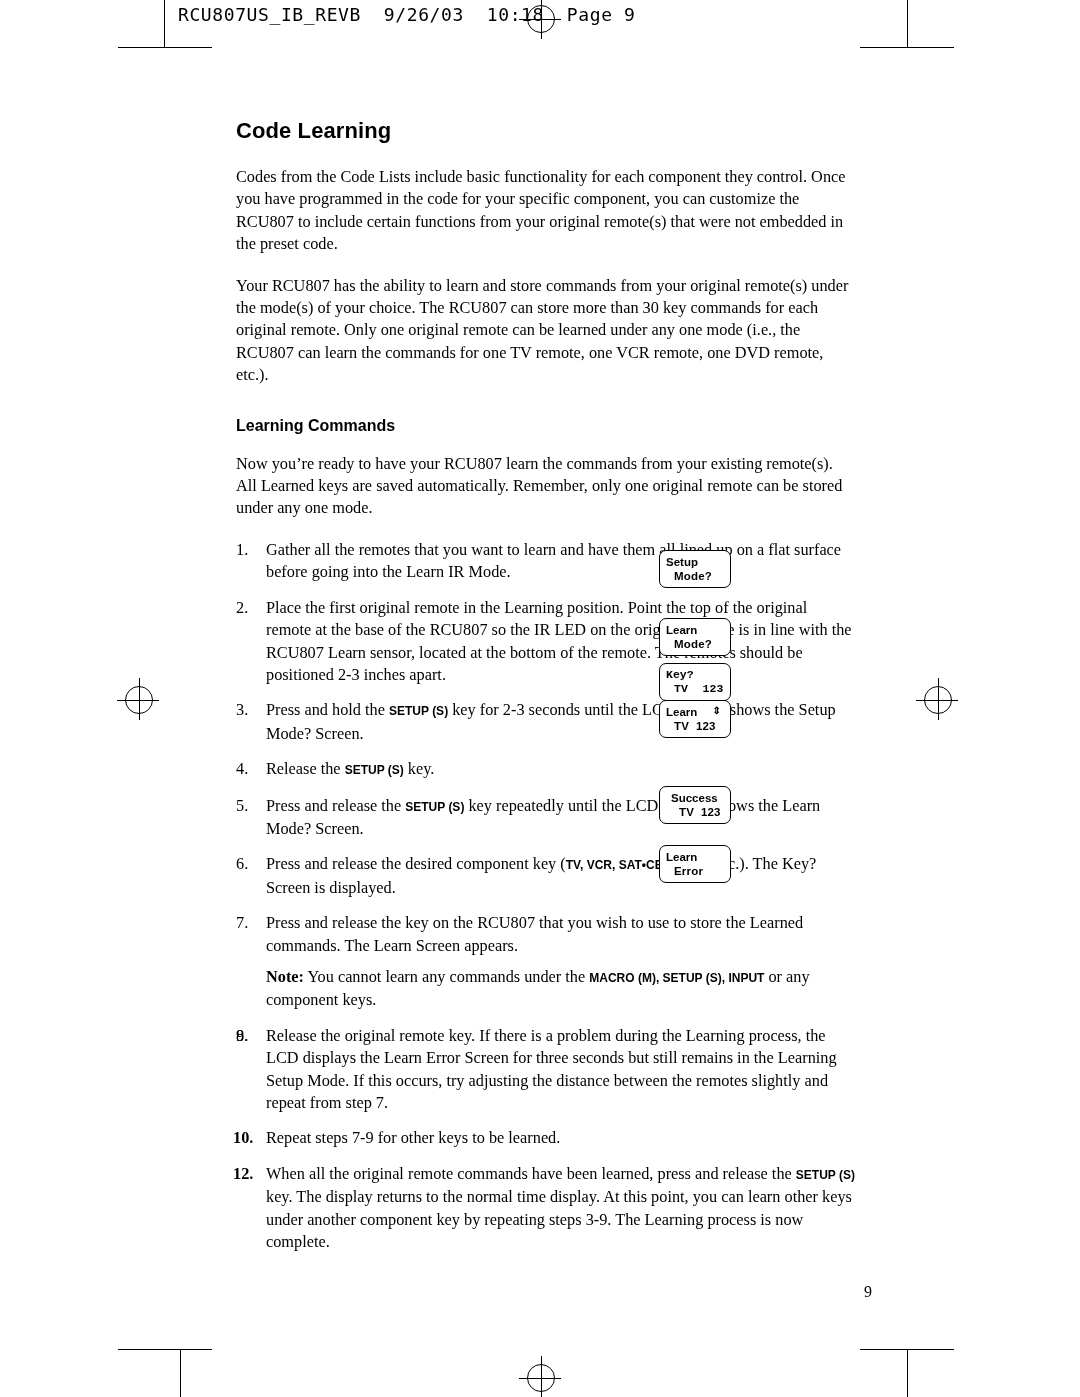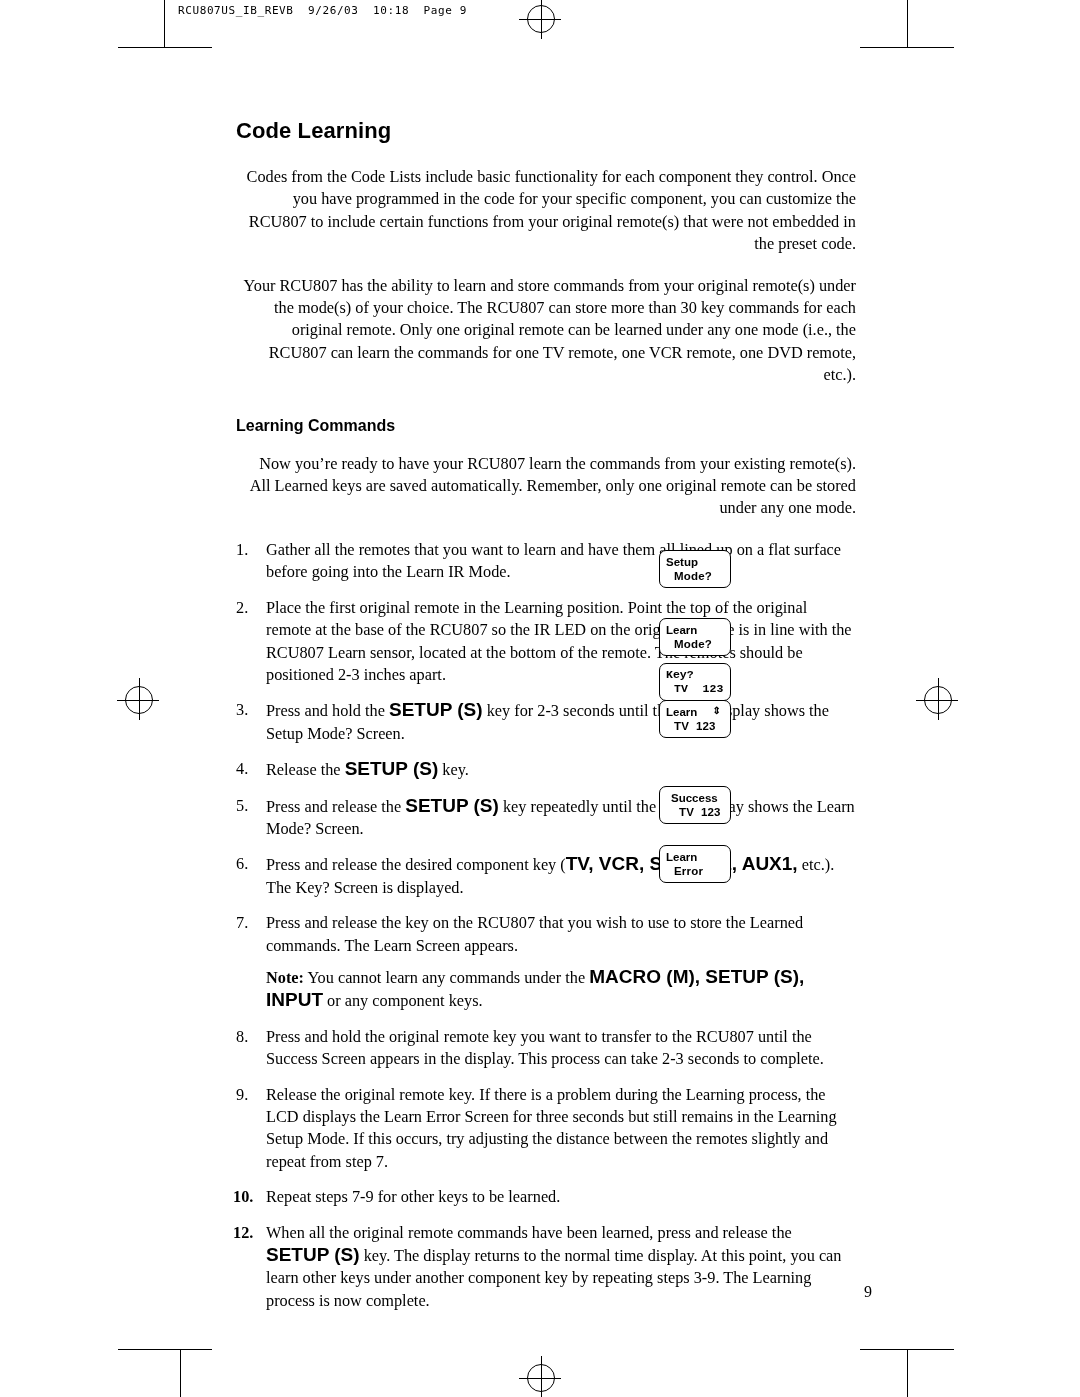--- a/index.html
+++ b/index.html
@@ -47,21 +47,21 @@
     width: 42px;
     margin-top: -0.5px;
   }
 
   
   .slug {
     position: absolute;
     left: 178px;
     top: 4px;
     font-family: "DejaVu Sans Mono", monospace;
-    font-size: 11px;
+    font-size: 18px;
     letter-spacing: 0.6px;
     white-space: pre;
   }
 
   
   .content {
     position: absolute;
     left: 236px;
     top: 102px;
     width: 620px;
@@ -76,21 +76,21 @@
   h2.sub-title {
     font-family: "Liberation Sans", sans-serif;
     font-size: 16px;
     font-weight: bold;
     margin: 30px 0 18px 0;
   }
   p.para {
     font-size: 16.3px;
     line-height: 22.4px;
     margin: 0 0 19px 0;
-    text-align: right;
+    text-align: left;
   }
   ol.steps {
     margin: 0;
     padding: 0;
     list-style: none;
   }
   ol.steps li {
     position: relative;
     padding-left: 30px;
     font-size: 16.3px;
@@ -101,21 +101,21 @@
     position: absolute;
     left: 0;
     top: 0;
     width: 26px;
     text-align: left;
   }
   ol.steps li.narrow .num { left: -3px; width: 29px; font-weight: bold; }
   .bold-sans {
     font-family: "Liberation Sans", sans-serif;
     font-weight: bold;
-    font-size: 19px;
+    font-size: 12px;
   }
   .note-lbl {
     font-weight: bold;
   }
 
   
   .lcd {
     position: absolute;
     width: 72px;
     box-sizing: border-box;
@@ -198,21 +198,21 @@
       <span class="num">6.</span><span>Press and release the desired component key (</span><span class="bold-sans">TV, VCR, SAT•CBL, AUX1,</span><span> etc.). The Key? Screen is displayed.</span>
     </li>
     <li>
       <span class="num">7.</span><span>Press and release the key on the RCU807 that you wish to use to store the Learned commands. The Learn Screen appears.</span>
       <div style="height:9px"></div>
       <div>
         <span class="note-lbl">Note:</span><span> You cannot learn any commands under the </span><span class="bold-sans">MACRO (M), SETUP (S), INPUT</span><span> or any component keys.</span>
       </div>
     </li>
     <li style="margin-top:13px;">
-      <span class="num">8.</span><span>Press and hold the original remote key you want to transfer to the RCU807 until the Success Screen appears in the display. This process can take 2-3 seconds to complete.</span>
+      <span class="num">8.</span>
     </li>
     <li>
       <span class="num">9.</span><span>Release the original remote key. If there is a problem during the Learning process, the LCD displays the Learn Error Screen for three seconds but still remains in the Learning Setup Mode. If this occurs, try adjusting the distance between the remotes slightly and repeat from step 7.</span>
     </li>
     <li class="narrow">
       <span class="num">10.</span><span>Repeat steps 7-9 for other keys to be learned.</span>
     </li>
     <li class="narrow">
       <span class="num">12.</span><span>When all the original remote commands have been learned, press and release the </span><span class="bold-sans">SETUP (S)</span><span> key. The display returns to the normal time display. At this point, you can learn other keys under another component key by repeating steps 3-9. The Learning process is now complete.</span>
     </li>

